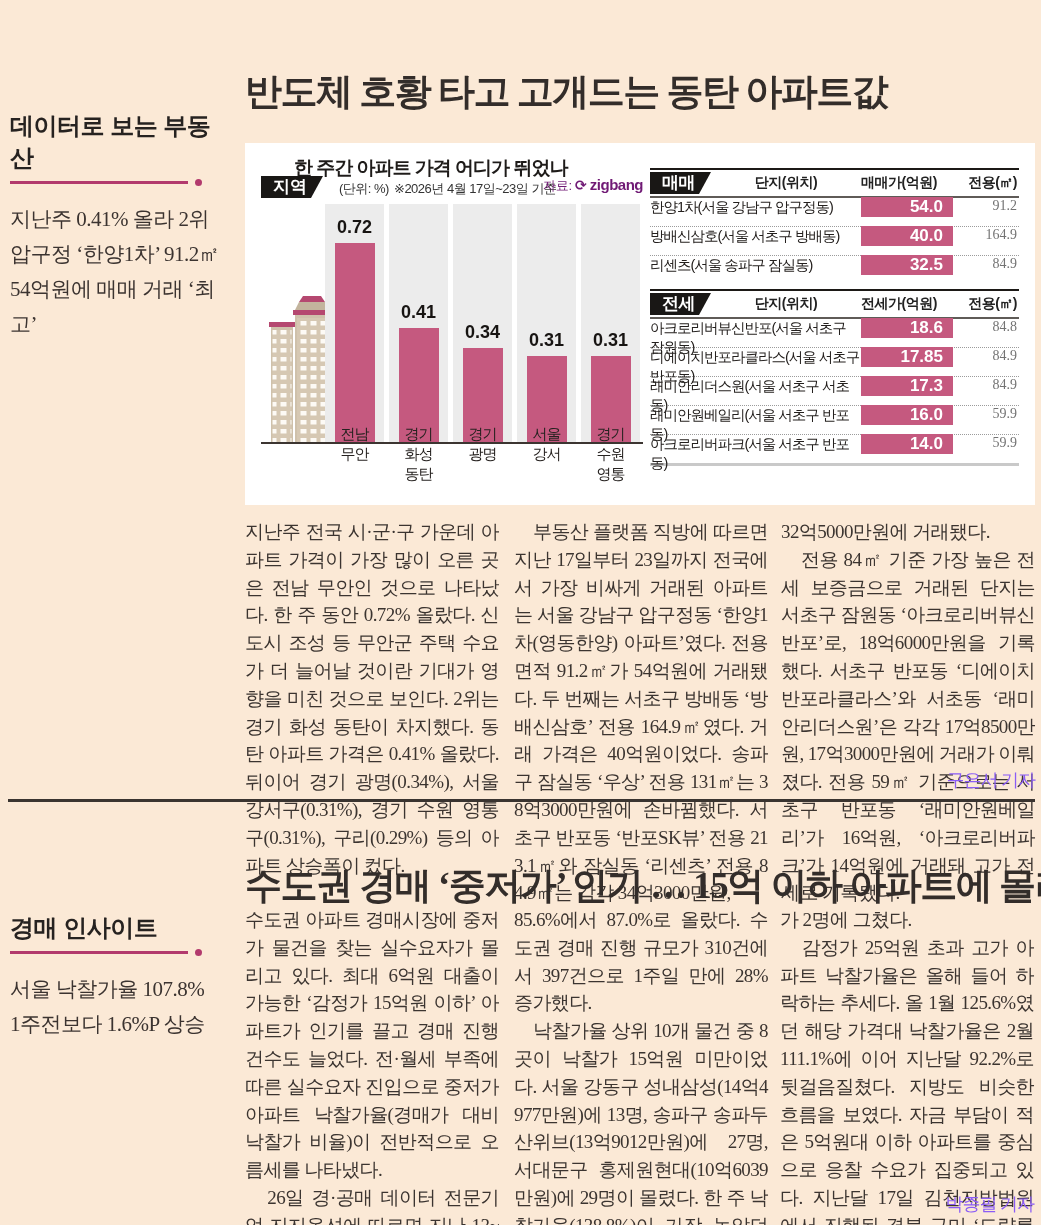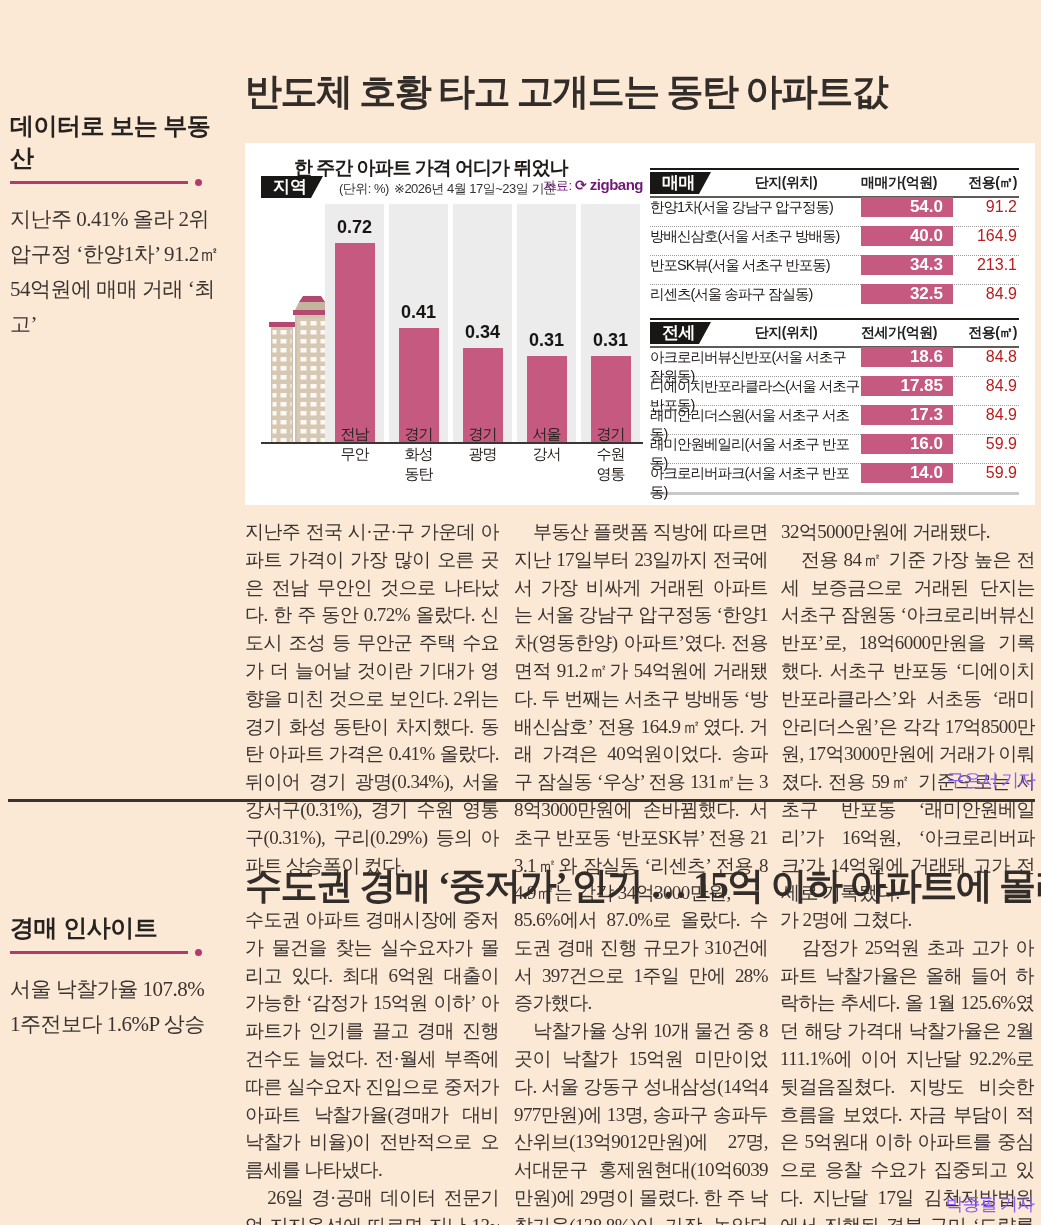--- a/index.html
+++ b/index.html
@@ -112,22 +112,22 @@
   .td-name{
     flex:1;font-size:14.5px;letter-spacing:-1px;color:#24201e;
     display:flex;align-items:center;
   }
   .td-price{
     width:92px;background:#c5597f;color:#fff;font-weight:700;font-size:17px;
     display:flex;align-items:center;justify-content:flex-end;padding-right:10px;
     box-sizing:border-box;margin-top:-1px;
   }
   .td-size{
-    width:64px;font-size:16px;color:#b91c1c;
-    display:flex;align-items:center;justify-content:flex-end;padding-right:2px;
+    width:64px;font-size:14px;color:#737373;
+    display:flex;align-items:center;justify-content:flex-end;padding-right:2px;font-family:Liberation Serif, serif;
   }
 
   
   .col{
     position:absolute;width:254px;
     font-size:19px;line-height:27.8px;letter-spacing:-0.6px;
     text-align:justify;word-break:break-all;white-space:pre-line;
     color:#3b3430;
   }
   .a1{top:518px;height:278px;}
@@ -232,25 +232,20 @@
         <span class="td-name">한양1차(서울 강남구 압구정동)</span>
         <span class="td-price">54.0</span>
         <span class="td-size">91.2</span>
       </div>
       <div class="trow">
         <span class="td-name">방배신삼호(서울 서초구 방배동)</span>
         <span class="td-price">40.0</span>
         <span class="td-size">164.9</span>
       </div>
       <div class="trow">
-        <span class="td-name">반포SK뷰(서울 서초구 반포동)</span>
-        <span class="td-price">34.3</span>
-        <span class="td-size">213.1</span>
-      </div>
-      <div class="trow">
         <span class="td-name">리센츠(서울 송파구 잠실동)</span>
         <span class="td-price">32.5</span>
         <span class="td-size">84.9</span>
       </div>
     </div>
 
     <div class="dtable dtable-bottom">
       <div class="thead">
         <span class="badge">전세</span>
         <span class="th th-name">단지(위치)</span>

